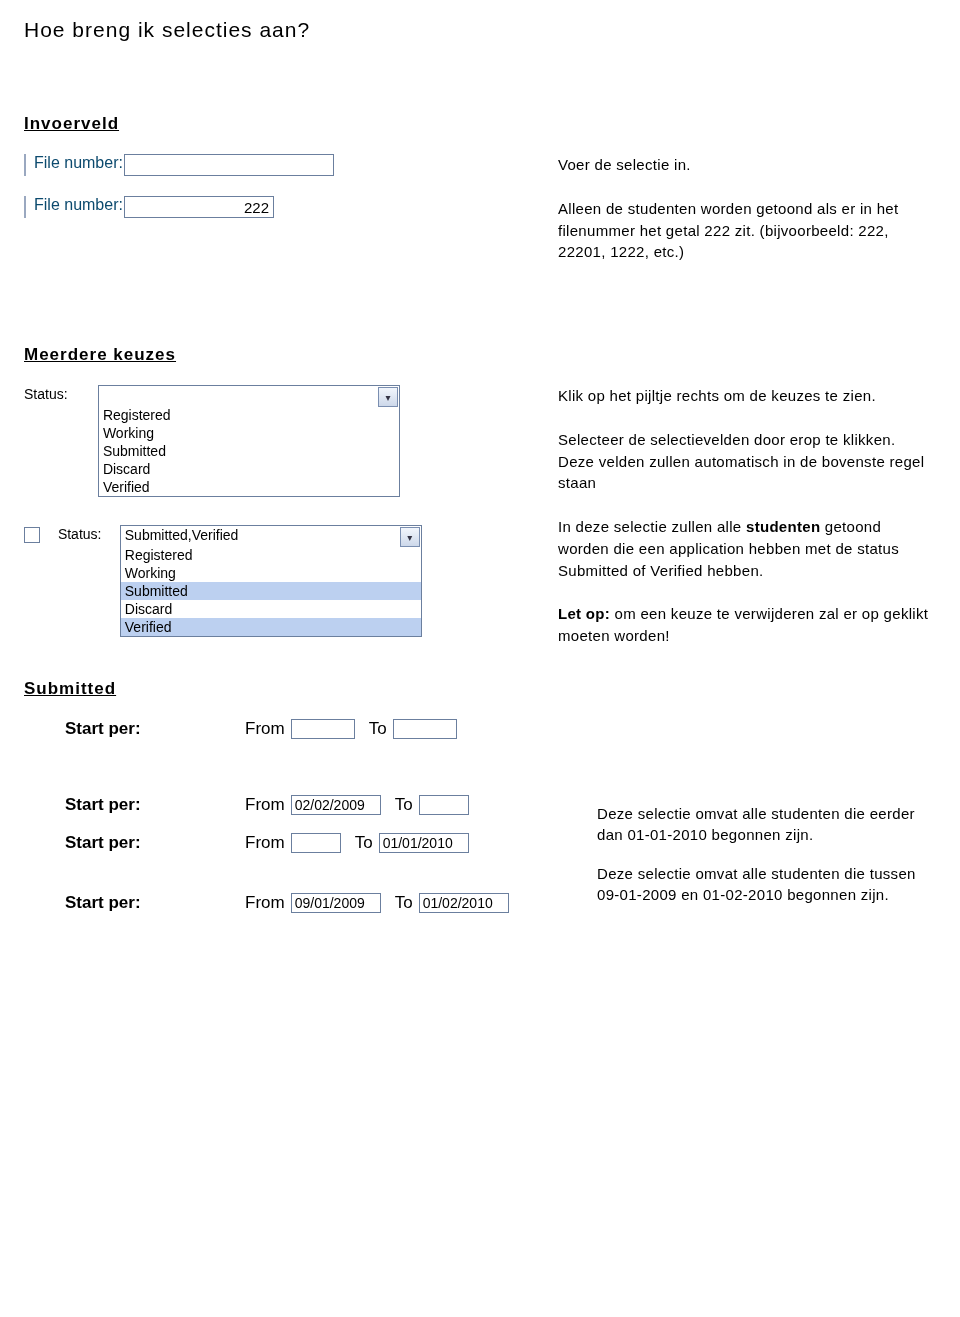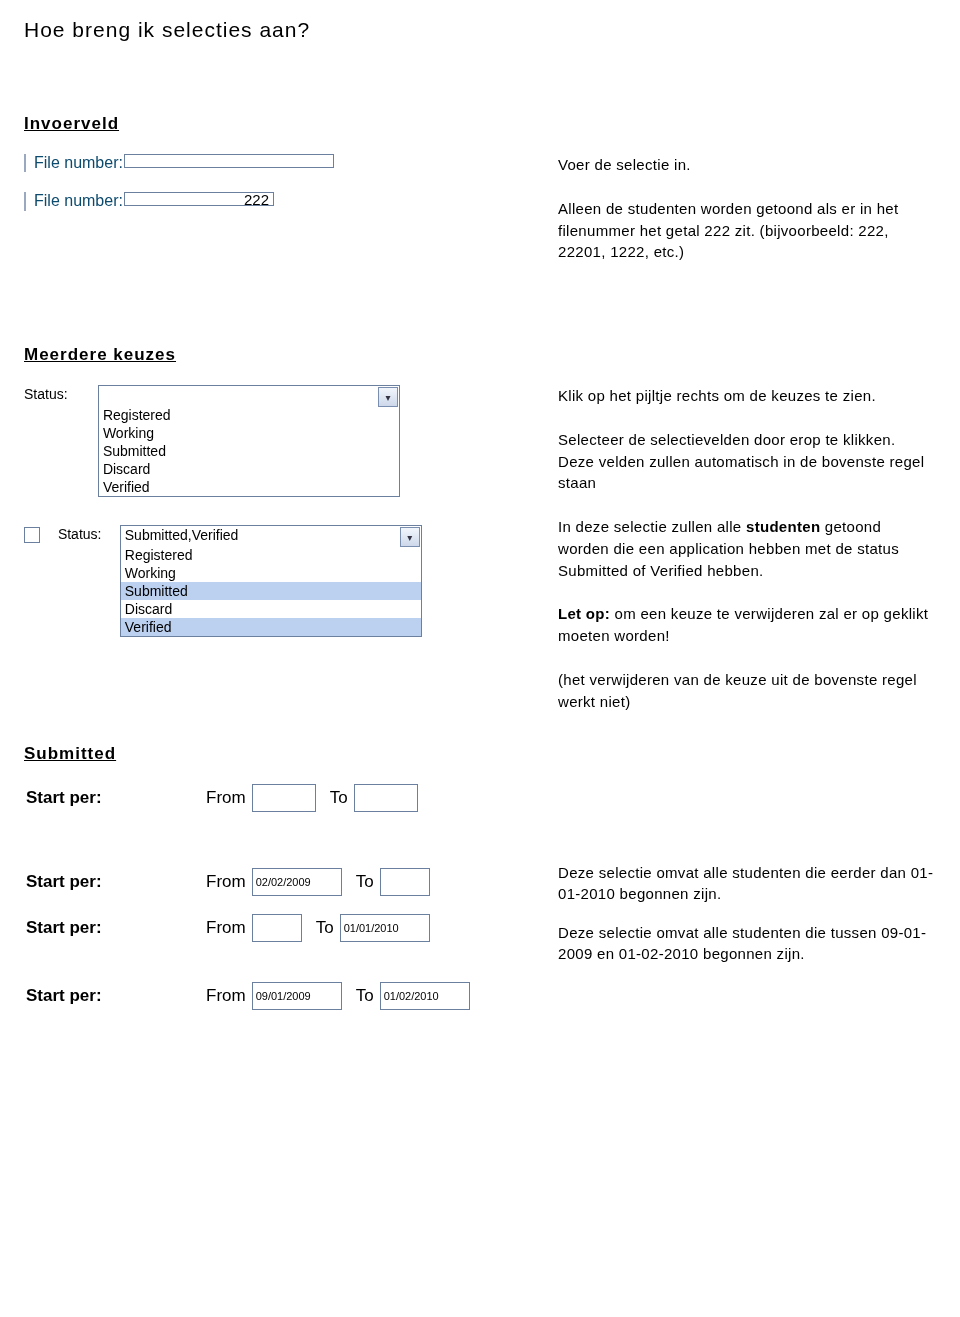--- a/index.html
+++ b/index.html
@@ -44,21 +44,21 @@
   }
   .field-label {
     color: #0c4a6e;
     font-family: Arial, sans-serif;
     font-size: 16px;
     line-height: 1.15;
     width: 90px;
   }
   .text-input {
     border: 1px solid #6b7f9e;
-    height: 14px;
+    height: 22px;
     background: #fff;
     font-family: Arial, sans-serif;
     font-size: 15px;
     padding: 0 4px;
     box-sizing: border-box;
     text-align: right;
   }
 
   
   .status-block {
@@ -130,32 +130,32 @@
     font-size: 17px;
     width: 180px;
   }
   .date-row .ft {
     font-weight: normal;
     font-size: 17px;
     margin-right: 6px;
   }
   .date-row .dinput {
     border: 1px solid #6b7f9e;
-    height: 28px;
+    height: 20px;
     width: 90px;
-    font-size: 11px;
+    font-size: 14px;
     padding: 0 3px;
     box-sizing: border-box;
     margin-right: 14px;
     background: #fff;
     font-family: Arial, sans-serif;
   }
   .date-rows-group { margin-top: 6px; }
 
-  .datum-block .two-col { align-items: flex-start; }
+  .datum-block .two-col { align-items: flex-end; margin-left: 39px; }
   .date-side-text { line-height: 1.4; letter-spacing: 0.3px; }
   .date-side-text p { margin: 0 0 18px 0; }
 </style>
 </head>
 <body>
 
 <div class="page-title">Hoe breng ik selecties aan?</div>
 
 <div class="section-heading">Invoerveld</div>
 
@@ -219,21 +219,20 @@
 
   <div class="right-col">
     <p>Klik op het pijltje rechts om de keuzes te zien.</p>
     <p>Selecteer de selectievelden door erop te klikken. Deze velden zullen automatisch in de bovenste regel staan</p>
     <p>
       <span>In deze selectie zullen alle </span><b>studenten</b><span> getoond worden die een application hebben met de status Submitted of Verified hebben.</span>
     </p>
     <p>
       <b>Let op:</b><span> om een keuze te verwijderen zal er op geklikt moeten worden!</span>
     </p>
-    <p>(het verwijderen van de keuze uit de bovenste regel werkt niet)</p>
   </div>
 </div>
 
 <div class="section-heading">Submitted</div>
 
 <div class="datum-block">
 
   <div class="two-col" style="margin-bottom:40px;">
     <div class="left-col">
       <div class="date-row">

